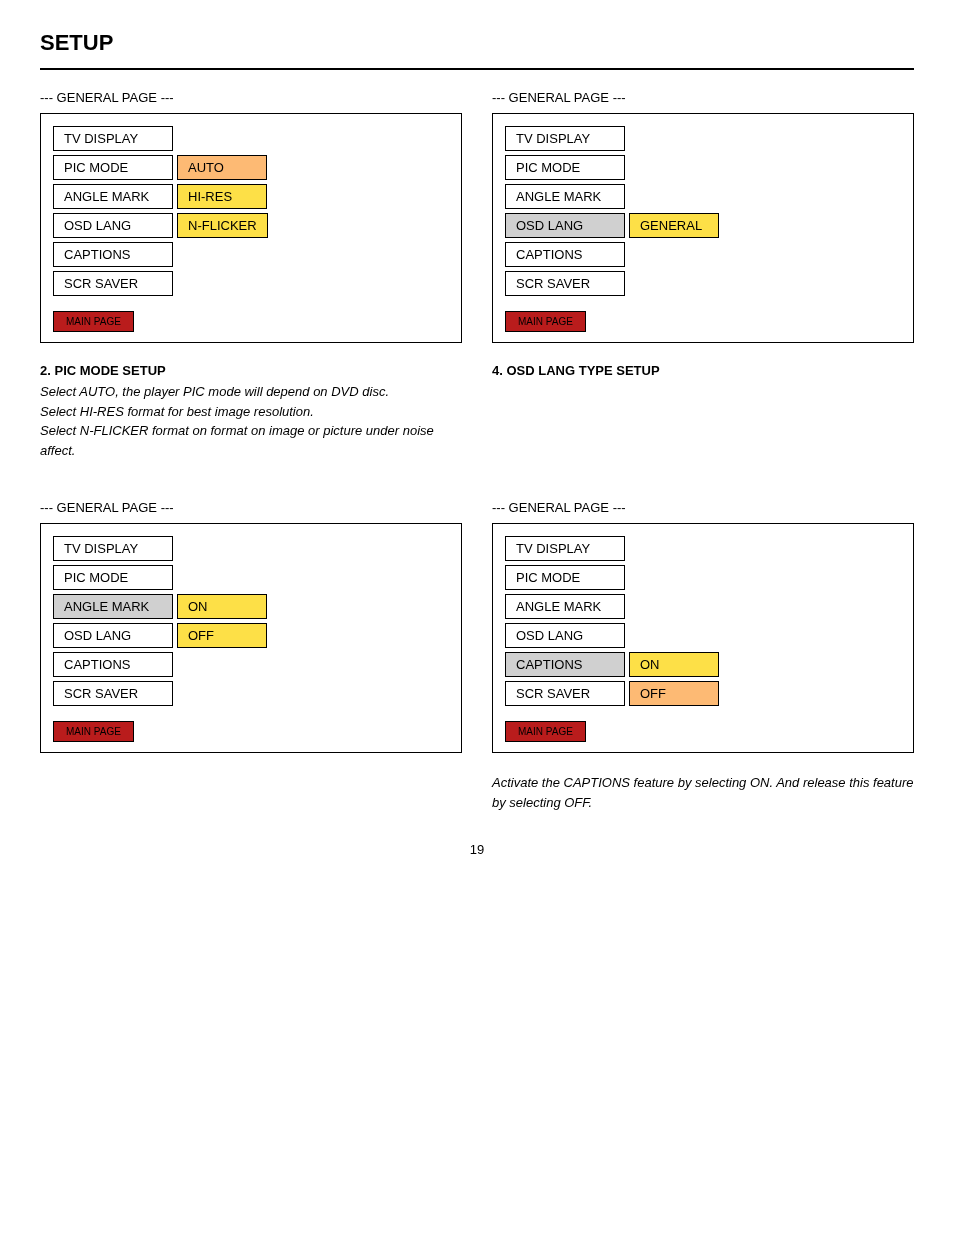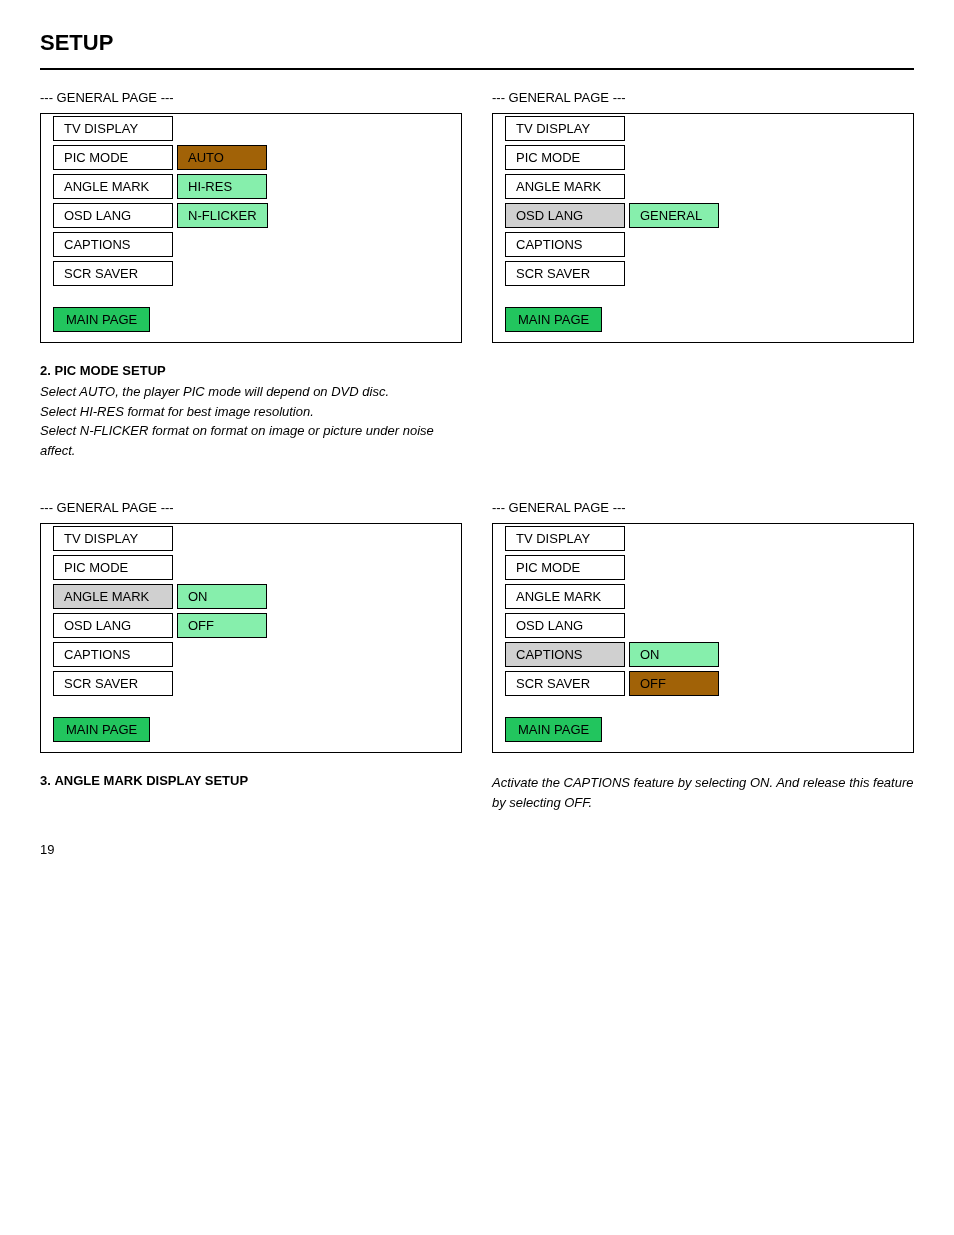--- a/index.html
+++ b/index.html
@@ -27,21 +27,21 @@
     .col {
       flex: 1;
     }
     .page-label {
       font-size: 13px;
       margin-bottom: 8px;
       color: #000;
     }
     .menu-box {
       border: 1.5px solid #000;
-      padding: 2px 12px;
+      padding: 12px 12px;
       min-height: 230px;
       position: relative;
     }
     .menu-row {
       display: flex;
       align-items: center;
       margin-bottom: 4px;
     }
     .menu-item {
       border: 1px solid #000;
@@ -52,51 +52,51 @@
     }
     .menu-item.selected {
       background: #d0d0d0;
     }
     .menu-value {
       border: 1px solid #000;
       padding: 4px 10px;
       font-size: 13px;
       margin-left: 4px;
       min-width: 90px;
-      background: #86efac;
+      background: #fde047;
     }
     .menu-value.selected {
-      background: #a16207;
+      background: #fdba74;
     }
     .main-page-row {
       position: absolute;
       bottom: 10px;
       left: 12px;
     }
     .main-page-btn {
       border: 1px solid #000;
       padding: 4px 12px;
-      font-size: 13px;
-      background: #22c55e;
+      font-size: 10px;
+      background: #b91c1c;
     }
     .description-section {
       margin-bottom: 10px;
     }
     .desc-title {
       font-weight: bold;
       font-size: 13px;
       margin-bottom: 4px;
     }
     .desc-text {
       font-size: 13px;
       line-height: 1.5;
       font-style: italic;
     }
     .page-number {
-      text-align: left;
+      text-align: center;
       margin-top: 10px;
       font-size: 13px;
     }
   </style>
 </head>
 <body>
 
 <h1 class="page-title">SETUP</h1>
 
 <div class="two-col">
@@ -165,20 +165,23 @@
     <div class="desc-title">
       <span>2.</span>&nbsp;<span>PIC MODE SETUP</span>
     </div>
     <div class="desc-text">
       Select AUTO, the player PIC mode will depend on DVD disc.<br>
       Select HI-RES format for best image resolution.<br>
       Select N-FLICKER format on format on image or picture under noise affect.
     </div>
   </div>
   <div class="col description-section">
+    <div class="desc-title">
+      <span>4.</span>&nbsp;<span>OSD LANG TYPE SETUP</span>
+    </div>
   </div>
 </div>
 
 <div class="two-col">
 
   <div class="col">
     <div class="page-label">--- GENERAL PAGE ---</div>
     <div class="menu-box">
       <div class="menu-row">
         <div class="menu-item">TV DISPLAY</div>
@@ -231,23 +234,20 @@
       </div>
       <div class="main-page-row">
         <div class="main-page-btn">MAIN PAGE</div>
       </div>
     </div>
   </div>
 </div>
 
 <div class="two-col" style="margin-top:12px;">
   <div class="col description-section">
-    <div class="desc-title">
-      <span>3.</span>&nbsp;<span>ANGLE MARK DISPLAY SETUP</span>
-    </div>
   </div>
   <div class="col description-section">
     <div class="desc-text">
       Activate the CAPTIONS feature by selecting ON.  And release this feature by selecting OFF.
     </div>
   </div>
 </div>
 
 <div class="page-number">19</div>
 

